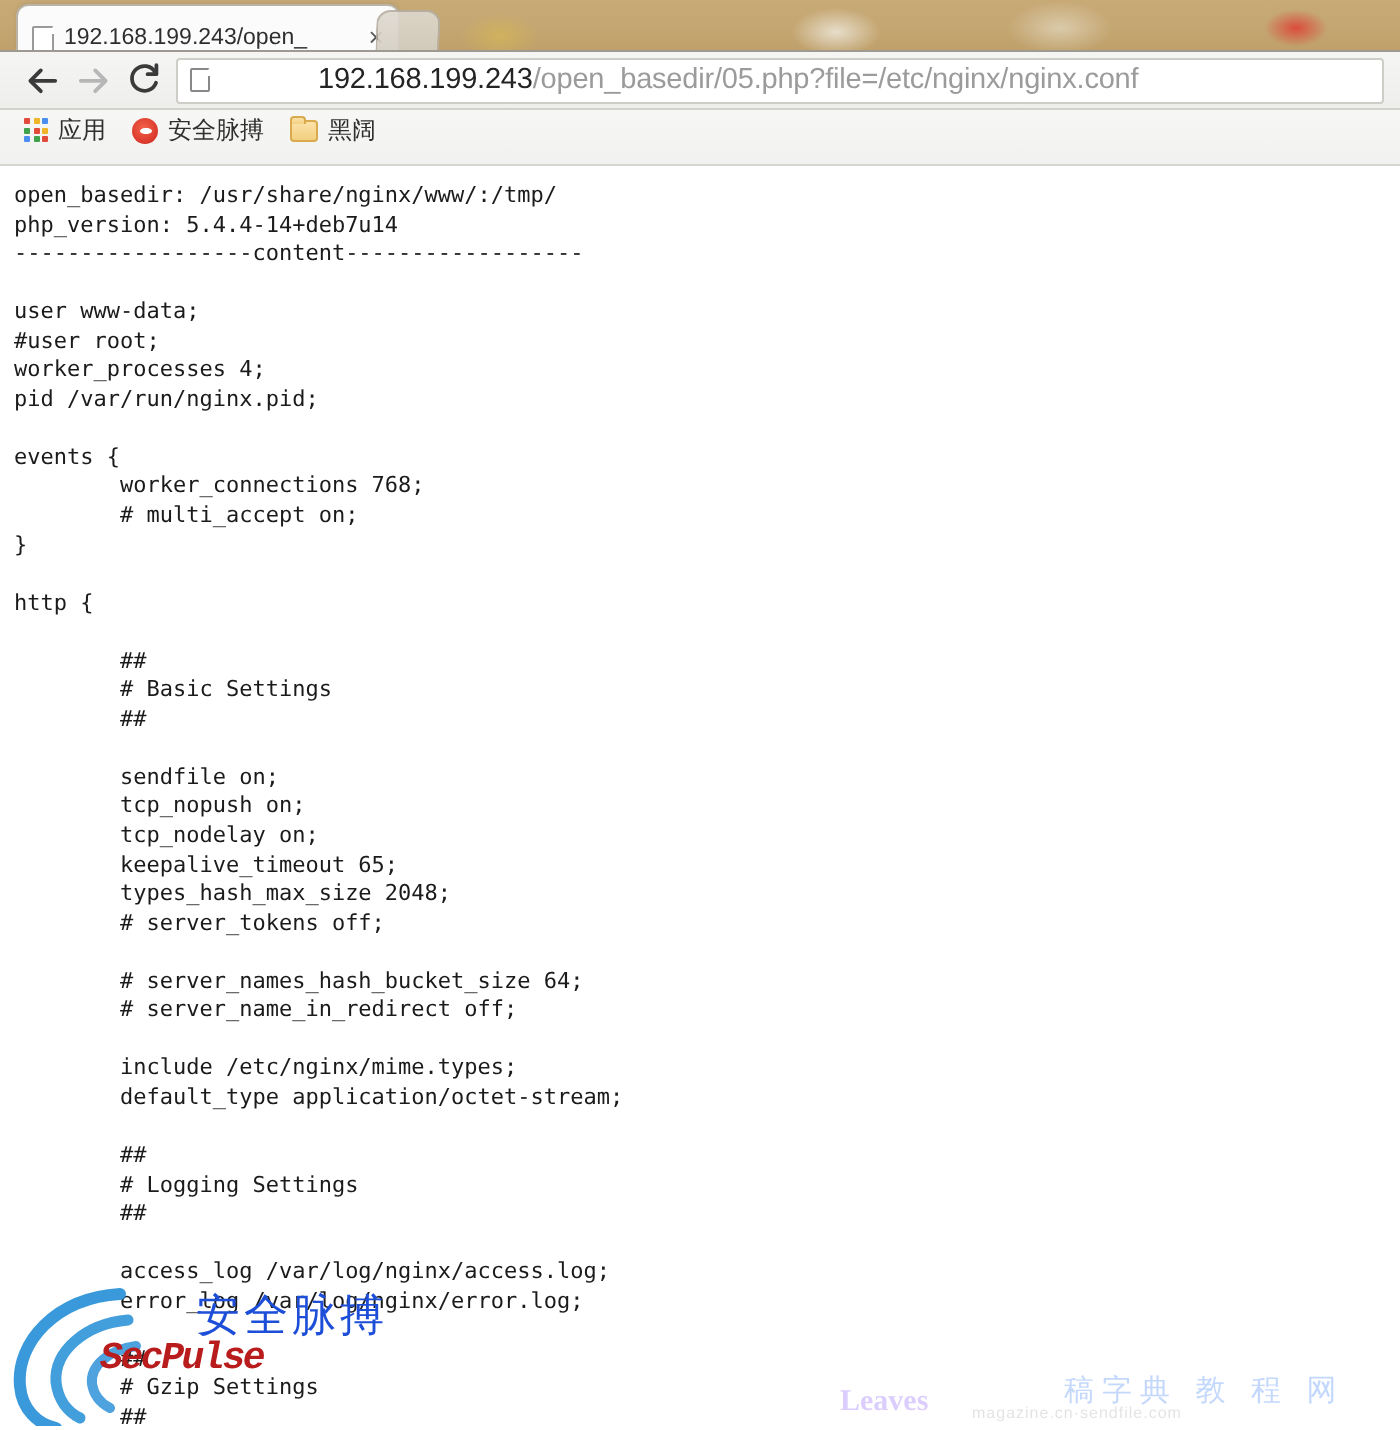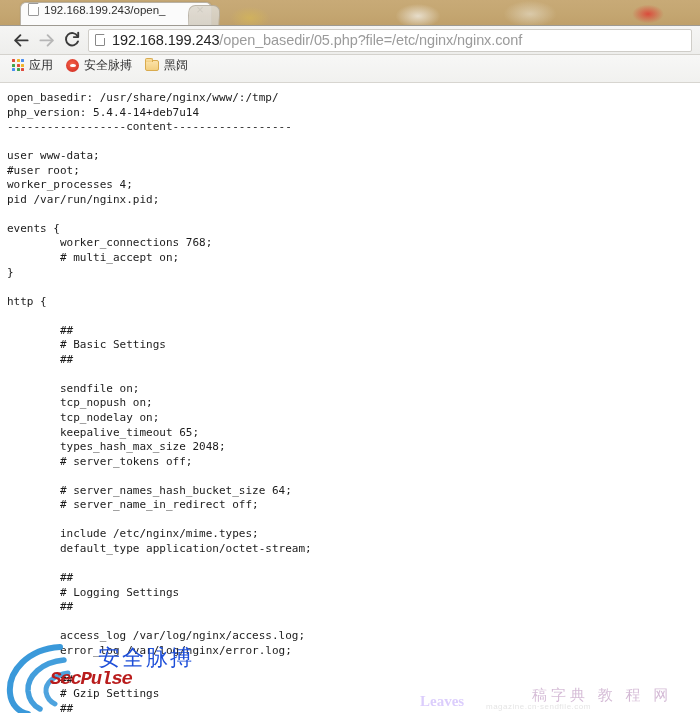--- a/index.html
+++ b/index.html
@@ -28,30 +28,30 @@
       radial-gradient(ellipse 22px 13px at 648px 14px, rgba(222,60,50,0.85) 0%, rgba(222,60,50,0.0) 72%),
       radial-gradient(ellipse 30px 16px at 418px 16px, rgba(243,240,233,0.75) 0%, rgba(243,240,233,0.0) 75%),
       radial-gradient(ellipse 34px 17px at 530px 14px, rgba(236,231,216,0.55) 0%, rgba(236,231,216,0.0) 78%),
       radial-gradient(ellipse 26px 15px at 250px 18px, rgba(214,183,86,0.70) 0%, rgba(214,183,86,0.0) 76%),
       linear-gradient(180deg, #c8aa77 0%, #c4a671 55%, #bfa06a 100%);
     overflow: hidden;
   }
 
   .tab {
     position: absolute;
-    left: 20px;
+    left: 8px;
     top: 2px;
     width: 192px;
     height: 24px;
     background: #fbfbfb;
     border: 1px solid #b9b2a5;
     border-bottom: none;
     border-radius: 6px 6px 0 0;
     display: flex;
-    align-items: flex-start;
+    align-items: flex-end;
     padding: 0 4px 0 7px;
     box-shadow: 0 -1px 2px rgba(0,0,0,0.07);
   }
   .tab-favicon {
     width: 11px; height: 13px;
     flex: 0 0 auto;
     position: relative;
     background: #ffffff;
     border: 1px solid #9a9a9a;
     border-radius: 1px;
@@ -151,20 +151,21 @@
     border-width: 0 0 4px 4px;
     border-style: solid;
     border-color: transparent transparent #ffffff transparent;
   }
   .url-text {
     font-size: 14.5px;
     line-height: 18px;
     white-space: nowrap;
     color: #9b9b9b;
     letter-spacing: -0.1px;
+    margin-left: 47px;
   }
   .url-host { color: #242424; }
 
   
   .bookmarks {
     height: 28px;
     background: linear-gradient(180deg, #f7f7f6 0%, #f1f1ef 100%);
     border-bottom: 1px solid #d7d5d0;
     display: flex;
     padding-left: 7px;
@@ -299,21 +300,21 @@
     font-weight: bold;
     color: #8b5cf6;
     font-family: "Liberation Serif", serif;
     white-space: nowrap;
   }
   .wm-br-cn {
     position: absolute;
     left: 120px;
     bottom: 7px;
     font-size: 15px;
-    color: #701a75;
+    color: #3b82f6;
     letter-spacing: 4px;
     white-space: nowrap;
     font-family: "DejaVu Sans", sans-serif;
   }
   .wm-br-sub {
     position: absolute;
     left: 74px;
     bottom: 1px;
     font-size: 8px;
     color: #a6a6a6;

